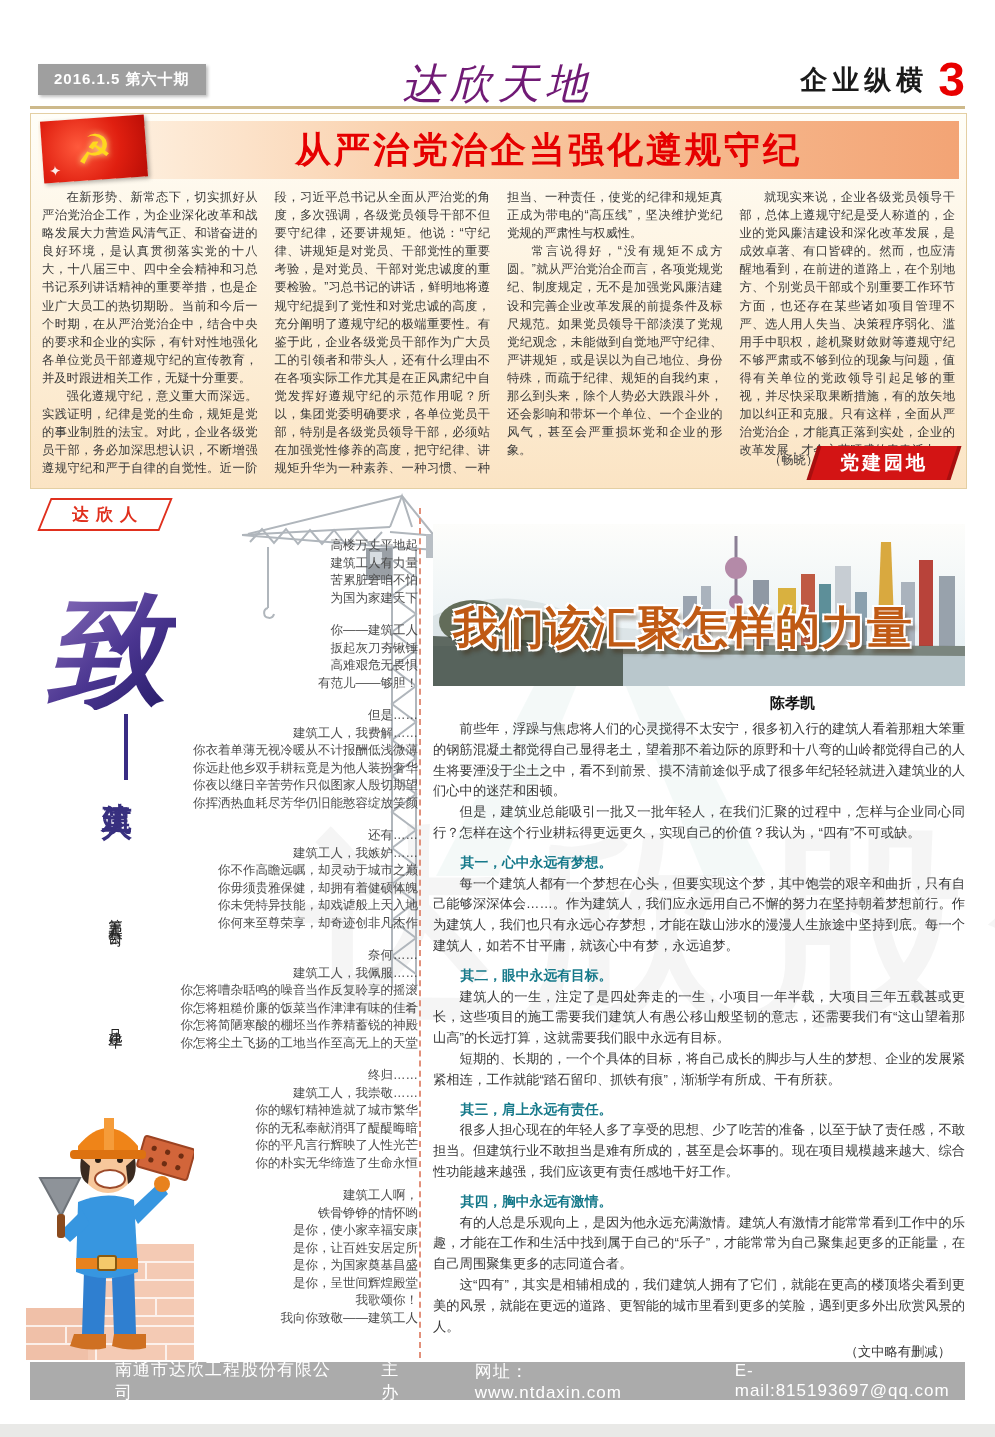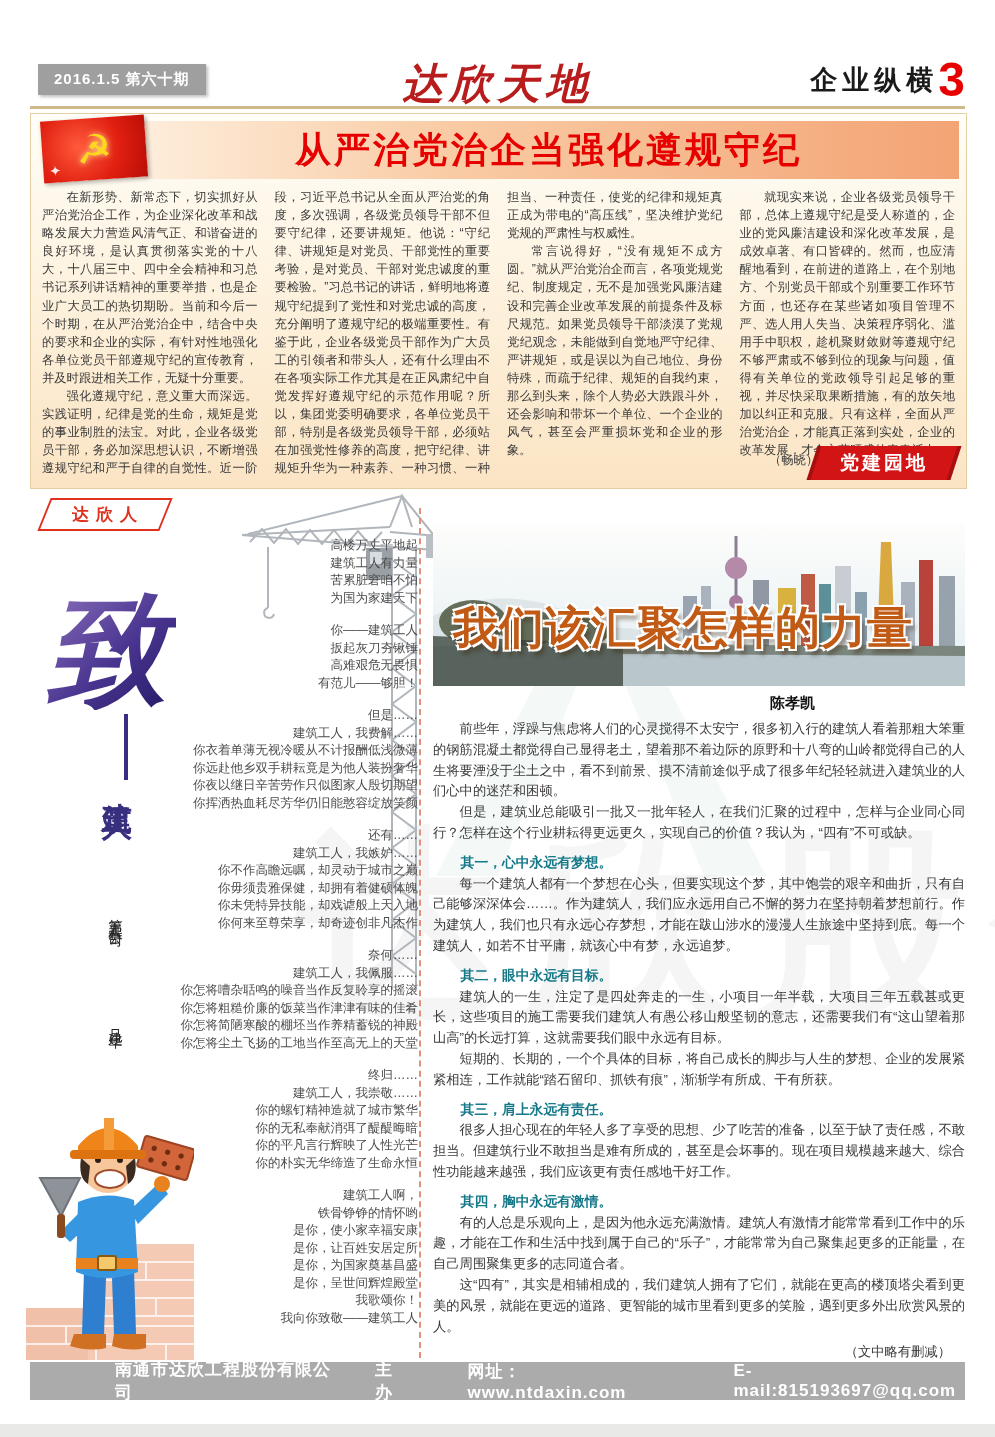--- a/index.html
+++ b/index.html
@@ -4,23 +4,23 @@
 <style>
   html,body{margin:0;padding:0;background:#fff;}
   .page{position:relative;width:995px;height:1437px;background:#fff;overflow:hidden;
         font-family:"Liberation Sans",sans-serif;color:#333;}
   
   .hdr{position:absolute;left:30px;right:30px;top:56px;height:48px;}
   .issue-box{position:absolute;left:8px;top:8px;background:#9f9f9f;color:#fff;
              font-size:15px;font-weight:bold;padding:6px 16px;letter-spacing:1px;
              box-shadow:2px 2px 3px rgba(0,0,0,.25);}
   .masthead{position:absolute;left:0;right:0;top:0;text-align:center;
-            font-family:"DejaVu Serif",serif;font-style:italic;font-weight:bold;
-            font-size:42px;color:#b91c1c;letter-spacing:6px;}
-  .hdr-right{position:absolute;right:0;top:2px;display:flex;align-items:flex-end;}
+            font-family:"DejaVu Serif",serif;font-style:italic;font-weight:normal;
+            font-size:42px;color:#701a75;letter-spacing:6px;}
+  .hdr-right{position:absolute;right:0;top:2px;display:flex;align-items:flex-end;gap:10px;}
   .section-name{font-size:27px;font-weight:bold;color:#1a1a1a;letter-spacing:5px;line-height:44px;}
   .page-num{font-size:48px;font-weight:bold;color:#e80000;line-height:44px;}
   .hdr-rule{position:absolute;left:30px;right:30px;top:106px;height:3px;background:#cdb98b;}
   
   .a1{position:absolute;left:30px;top:113px;width:935px;height:374px;
       border:1px solid #e4cfa3;background:linear-gradient(180deg,#fffef8 0%,#fdf0da 55%,#fbe4c4 100%);}
   .a1-banner{position:absolute;left:7px;right:7px;top:7px;height:58px;
              background:linear-gradient(90deg,#fff9ee 0%,#f9cba4 45%,#f3a475 100%);}
   .emblem{position:absolute;left:4px;top:-3px;width:104px;height:62px;
           background:radial-gradient(circle at 35% 45%,#ff5a3c 0%,#e01f10 55%,#b80d06 100%);
@@ -80,21 +80,21 @@
            line-height:20.8px;}
   .a2-note{text-align:right;padding-right:14px;margin-top:5px;font-size:13.3px;color:#3a3a3a;}
   
   .wm-text{position:absolute;left:295px;top:790px;width:690px;font-size:205px;font-weight:bold;
            font-family:"DejaVu Serif",serif;letter-spacing:28px;color:rgba(90,90,90,.06);
            white-space:nowrap;z-index:0;pointer-events:none;}
   .wm-logo{position:absolute;left:436px;top:556px;z-index:0;pointer-events:none;opacity:.16;}
   
   .footer{position:absolute;left:30px;top:1362px;width:935px;height:38px;background:#ababab;
           color:#fff;display:flex;align-items:center;font-size:17px;letter-spacing:1px;
-          padding-left:85px;box-sizing:border-box;z-index:3;font-weight:bold;}
+          padding-left:85px;box-sizing:border-box;z-index:3;}
   .footer .f-role{margin-left:36px;}
   .footer .f-web{margin-left:58px;}
   .footer .f-mail{margin-left:62px;}
   .bottom-strip{position:absolute;left:0;right:0;bottom:0;height:13px;background:#e9e9e7;}
 </style>
 </head>
 <body>
 
 <div class="page">
 

